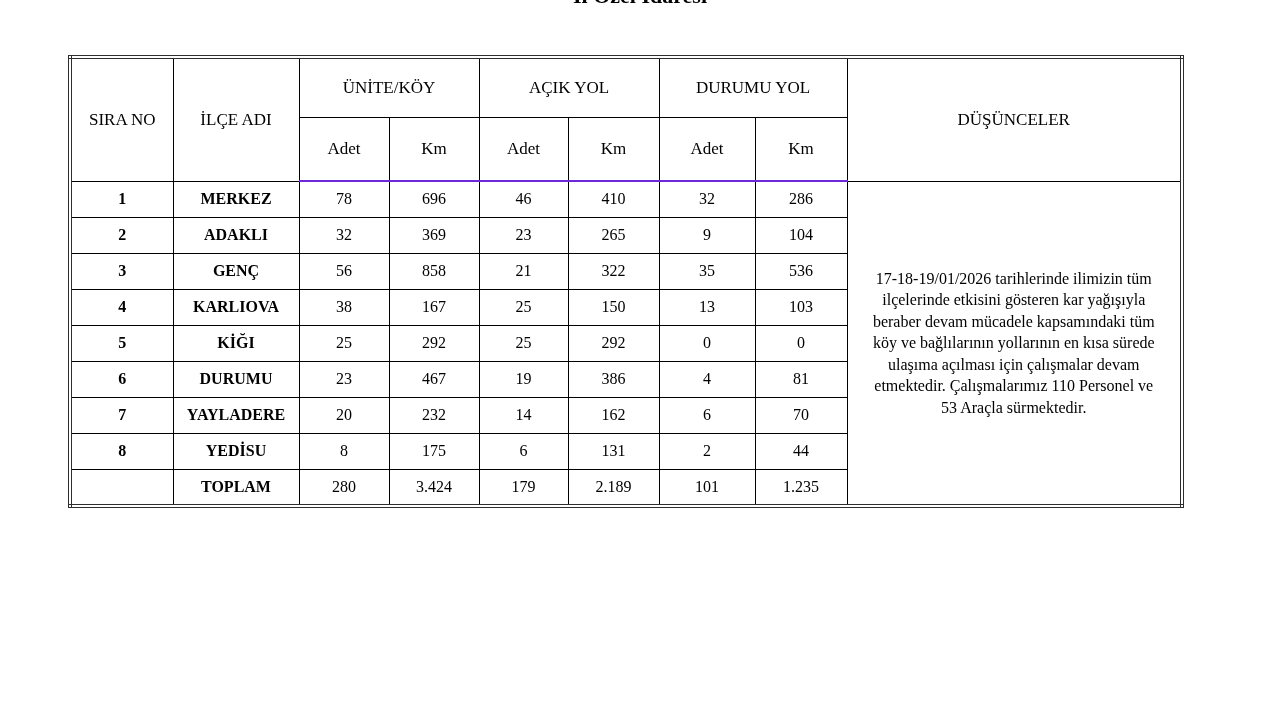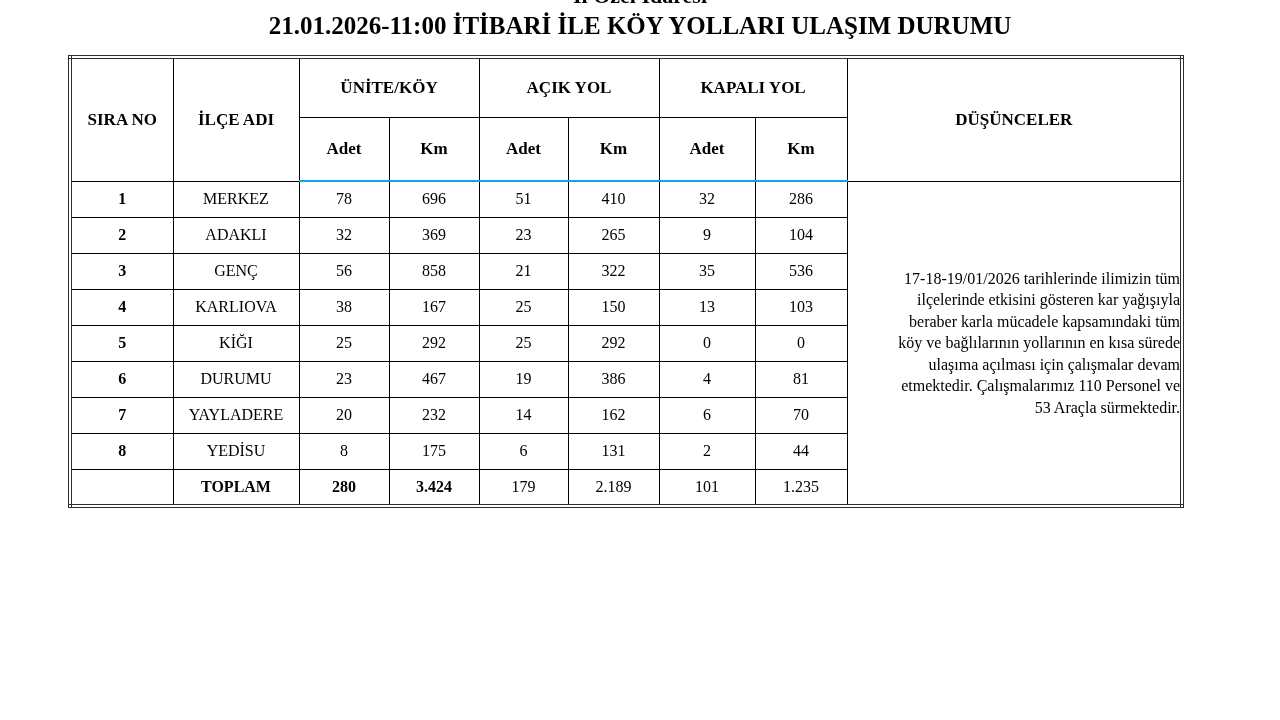--- a/index.html
+++ b/index.html
@@ -48,98 +48,96 @@
     padding: 0;
     text-align: center;
     vertical-align: middle;
     overflow: hidden;
   }
   tr.h1 { height: 60px; }
   tr.h2 { height: 64px; }
   tr.dr { height: 36px; }
   tr.tr-total { height: 37px; padding-left: 12px; }
 
-  table.road th { font-size: 17px; font-weight: bold; }
+  table.road th { font-size: 17px; font-weight: normal; }
   table.road td { font-size: 16px; }
 
   
-  tr.h2 th { border-bottom: 2px solid #0ea5e9; }
+  tr.h2 th { border-bottom: 2px solid #6d28d9; }
   th.span2 { border-bottom: 2px solid #000; }
 
   td.c-no { font-weight: bold; }
-  td.c-district { text-align: left; padding-left: 6px; }
+  td.c-district { text-align: left; padding-left: 6px; font-weight: bold; }
   td.c-total-label { text-align: left; padding-left: 6px; font-weight: bold; font-size: 17px; }
-  td.b { font-weight: bold; }
+  td.b { font-weight: normal; }
 
   td.remarks-cell {
     text-align: left;
     vertical-align: middle;
     padding: 2px 1px 2px 2px;
   }
   .remarks-line {
     font-size: 16px;
     line-height: 21.5px;
     white-space: nowrap;
-    text-align: right;
   }
 </style>
 </head>
 <body>
 
 <div class="page">
 
   <div class="clipped-top">İl Özel İdaresi</div>
 
-  <div class="doc-title">21.01.2026-11:00 İTİBARİ İLE KÖY YOLLARI ULAŞIM DURUMU</div>
 
   <table class="road">
     <colgroup>
       <col style="width:103px">
         <col style="width:126px">
       <col style="width:90px">
         <col style="width:90px">
       <col style="width:89px">
         <col style="width:91px">
       <col style="width:96px">
         <col style="width:92px">
       <col style="width:335px">
     </colgroup>
 
     <tbody>
         <tr class="h1">
       <th rowspan="2" class="span2">SIRA NO</th>
       <th rowspan="2" class="span2">İLÇE ADI</th>
       <th colspan="2">ÜNİTE/KÖY</th>
       <th colspan="2">AÇIK YOL</th>
-      <th colspan="2">KAPALI YOL</th>
+      <th colspan="2">DURUMU YOL</th>
       <th rowspan="2" class="span2">DÜŞÜNCELER</th>
     </tr>
 
     <tr class="h2">
       <th>Adet</th>
       <th>Km</th>
       <th>Adet</th>
       <th>Km</th>
       <th>Adet</th>
       <th>Km</th>
     </tr>
 
     <tr class="dr">
       <td class="c-no">1</td>
       <td class="c-district">MERKEZ</td>
       <td>78</td>
       <td>696</td>
-      <td>51</td>
+      <td>46</td>
       <td>410</td>
       <td>32</td>
       <td>286</td>
       <td rowspan="9" class="remarks-cell">
         <div class="remarks-line">17-18-19/01/2026 tarihlerinde ilimizin tüm</div>
         <div class="remarks-line">ilçelerinde etkisini gösteren kar yağışıyla</div>
-        <div class="remarks-line">beraber karla mücadele kapsamındaki tüm</div>
+        <div class="remarks-line">beraber devam mücadele kapsamındaki tüm</div>
         <div class="remarks-line">köy ve bağlılarının yollarının en kısa sürede</div>
         <div class="remarks-line">ulaşıma açılması için çalışmalar devam</div>
         <div class="remarks-line">etmektedir. Çalışmalarımız 110 Personel ve</div>
         <div class="remarks-line">53 Araçla sürmektedir.</div>
       </td>
     </tr>
 
     <tr class="dr">
       <td class="c-no">2</td>
       <td class="c-district">ADAKLI</td>

